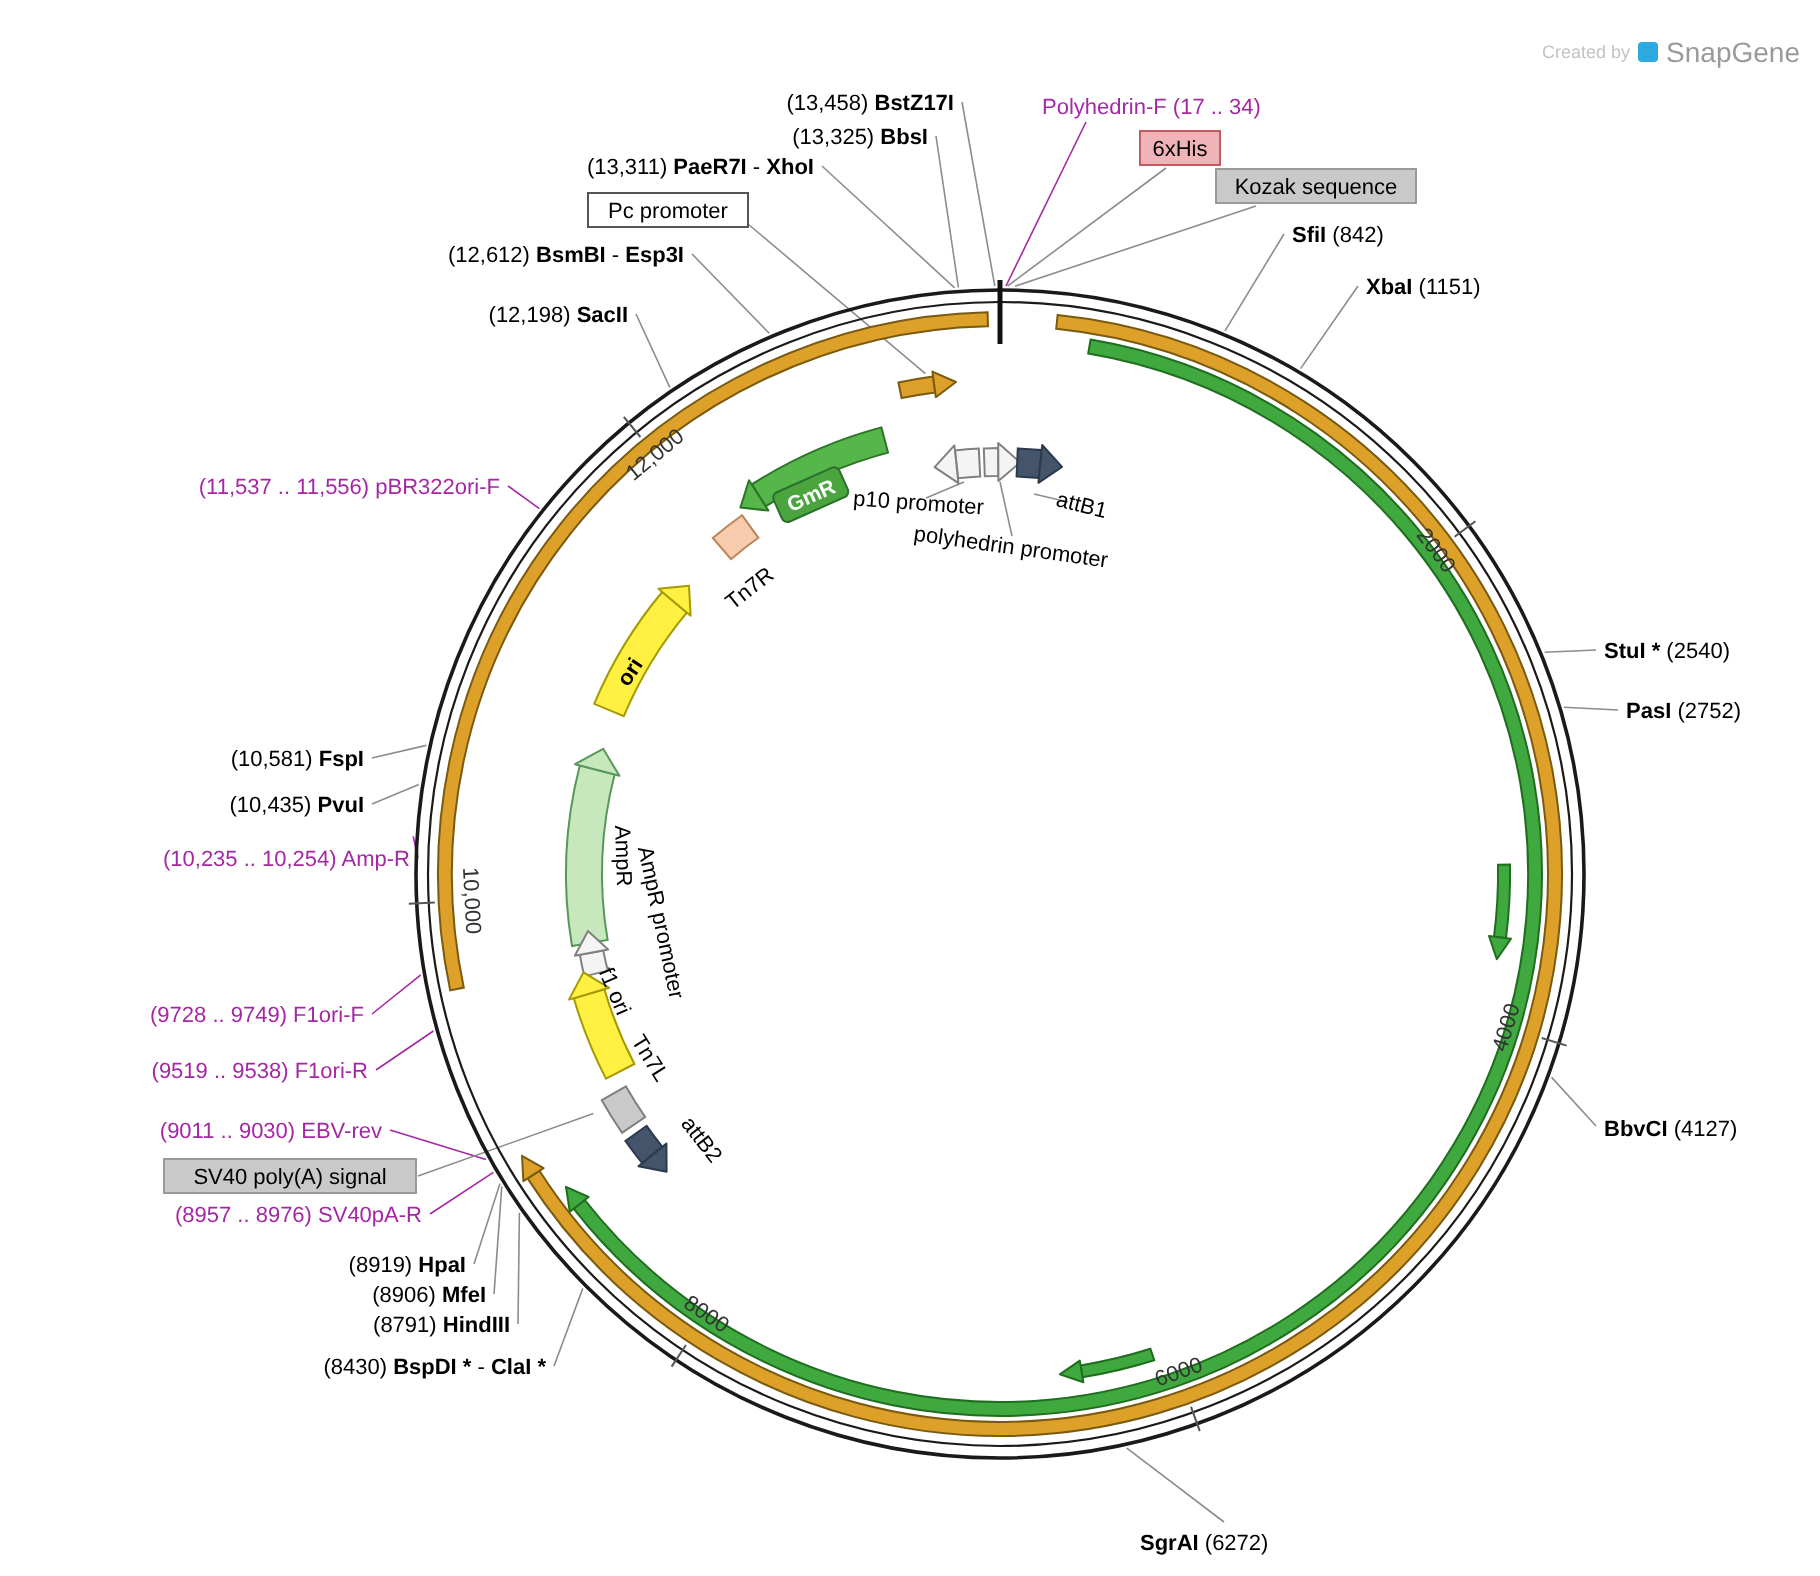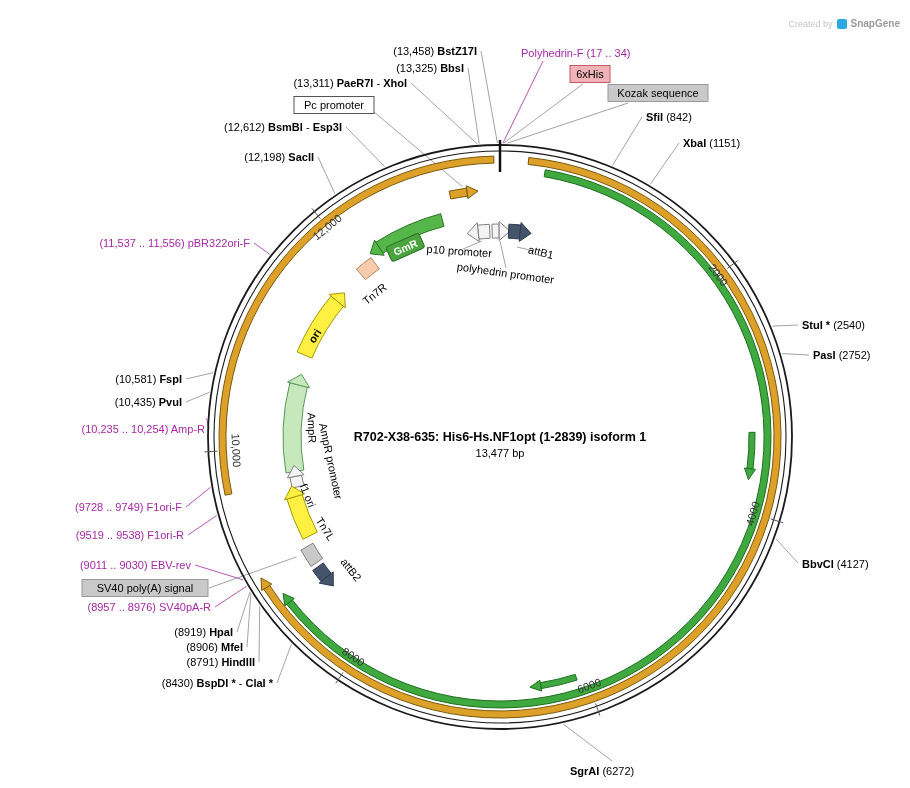--- a/index.html
+++ b/index.html
@@ -3,21 +3,21 @@
 <meta charset="utf-8">
 <style>
   html,body{margin:0;padding:0;background:#fff;}
   .stage{position:relative;width:910px;height:788px;background:#ffffff;font-family:"Liberation Sans",sans-serif;overflow:hidden;}
   #map-svg{position:absolute;left:0;top:0;}
   #map-svg text{font-family:"Liberation Sans",sans-serif;}
   .center-title{position:absolute;left:330px;top:430px;width:340px;text-align:center;pointer-events:none;}
   .center-title .t1{font-size:12.5px;font-weight:bold;color:#000;}
   .center-title .t2{font-size:11px;color:#000;margin-top:3px;}
   .watermark{position:absolute;top:18px;right:10px;display:flex;align-items:center;gap:4px;font-size:9px;color:#c3c3c3;}
-  .watermark .brand{color:#9a9a9a;font-weight:bold;font-size:10px;}
+  .watermark .brand{color:#9a9a9a;font-weight:normal;font-size:14px;}
   .wm-icon{width:10px;height:10px;background:#2da9e1;border-radius:2px;display:inline-block;}
 </style>
 </head>
 <body>
 
 <div class="stage">
   <svg id="map-svg" width="910" height="788">
       <line x1="481" y1="51" x2="497.4" y2="143.0" stroke="#8c8c8c" stroke-width="0.8"></line>
       <line x1="468" y1="68" x2="479.2" y2="143.7" stroke="#8c8c8c" stroke-width="0.8"></line>
       <line x1="411" y1="83" x2="477.3" y2="143.9" stroke="#8c8c8c" stroke-width="0.8"></line>
@@ -133,22 +133,18 @@
       <text x="813" y="359" text-anchor="start" font-size="11" fill="#000000"><tspan font-weight="bold">PasI</tspan><tspan>  (2752)</tspan></text>
       <text x="802" y="329" text-anchor="start" font-size="11" fill="#000000"><tspan font-weight="bold">StuI *</tspan><tspan>  (2540)</tspan></text>
       <text x="683" y="147" text-anchor="start" font-size="11" fill="#000000"><tspan font-weight="bold">XbaI</tspan><tspan>  (1151)</tspan></text>
       <text x="646" y="121" text-anchor="start" font-size="11" fill="#000000"><tspan font-weight="bold">SfiI</tspan><tspan>  (842)</tspan></text>
       <rect x="608" y="84.5" width="100" height="17" fill="#c9c9c9" stroke="#9a9a9a" stroke-width="1"></rect>
       <text x="658" y="97" text-anchor="middle" font-size="11" fill="#000000"><tspan>Kozak sequence</tspan></text>
       <rect x="570" y="65.5" width="40" height="17" fill="#efb3b8" stroke="#c25b66" stroke-width="1"></rect>
       <text x="590" y="78" text-anchor="middle" font-size="11" fill="#000000"><tspan>6xHis</tspan></text>
       <text x="521" y="57" text-anchor="start" font-size="11" fill="#A428A4"><tspan>Polyhedrin-F  (17 .. 34)</tspan></text>
     </svg>
-  <div class="center-title">
-    <div class="t1">R702-X38-635: His6-Hs.NF1opt (1-2839) isoform 1</div>
-    <div class="t2">13,477 bp</div>
-  </div>
   <div class="watermark">
     <span>Created by</span>
     <span class="wm-icon"></span>
     <span class="brand">SnapGene</span>
   </div>
 </div>
 
 </body></html>

